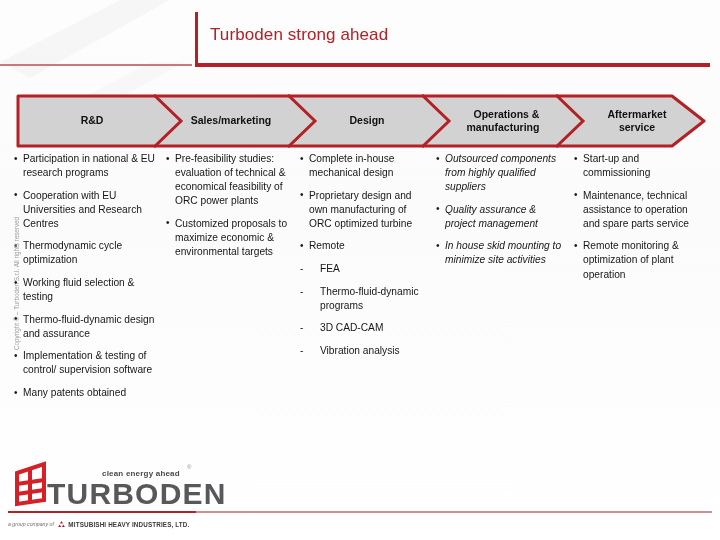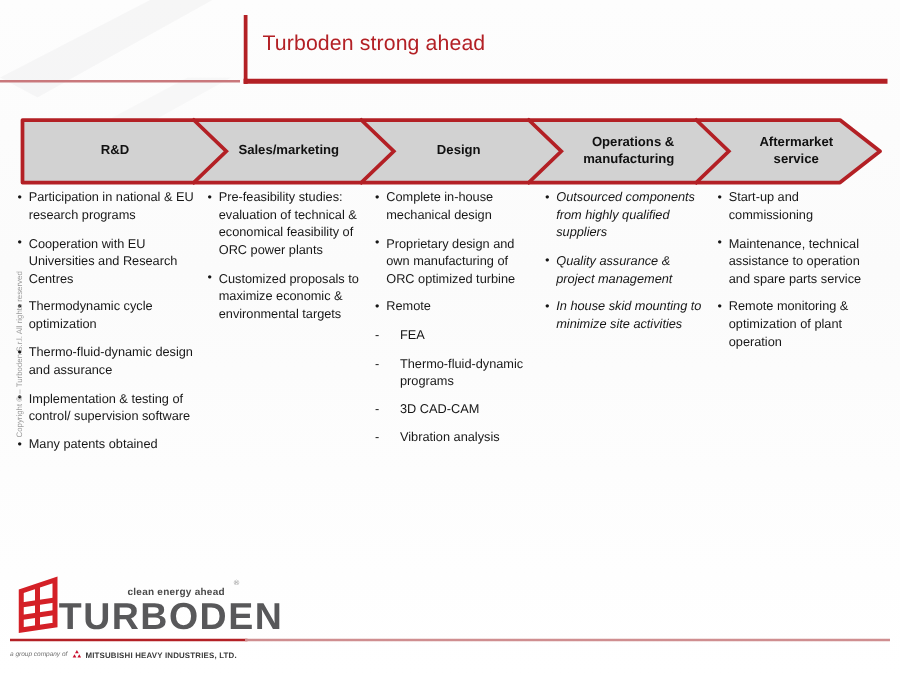--- a/index.html
+++ b/index.html
@@ -303,20 +303,21 @@
       <div class="chev-label" style="left:420px;width:134px;text-align:right;">Operations &amp;<br>manufacturing</div>
       <div class="chev-label" style="left:556px;width:130px;">Aftermarket<br>service</div>
     </div>
   </div>
 
   <div class="cols">
     <div class="col" id="col0" style="left:14px;  width:152px;">
         <div class="bullet">Participation in national &amp; EU research programs</div>
         <div class="bullet">Cooperation with EU Universities and Research Centres</div>
         <div class="bullet">Thermodynamic cycle optimization</div>
+        <div class="bullet">Working fluid selection &amp; testing</div>
         <div class="bullet">Thermo-fluid-dynamic design and assurance</div>
         <div class="bullet">Implementation &amp; testing of control/ supervision software</div>
         <div class="bullet">Many patents obtained</div>
       </div>
     <div class="col" id="col1" style="left:166px; width:133px;">
         <div class="bullet">Pre-feasibility studies: evaluation of technical &amp; economical feasibility of ORC power plants</div>
         <div class="bullet">Customized proposals to maximize economic &amp; environmental targets</div>
       </div>
     <div class="col" id="col2" style="left:300px; width:128px;">
         <div class="bullet">Complete in-house mechanical design</div>

